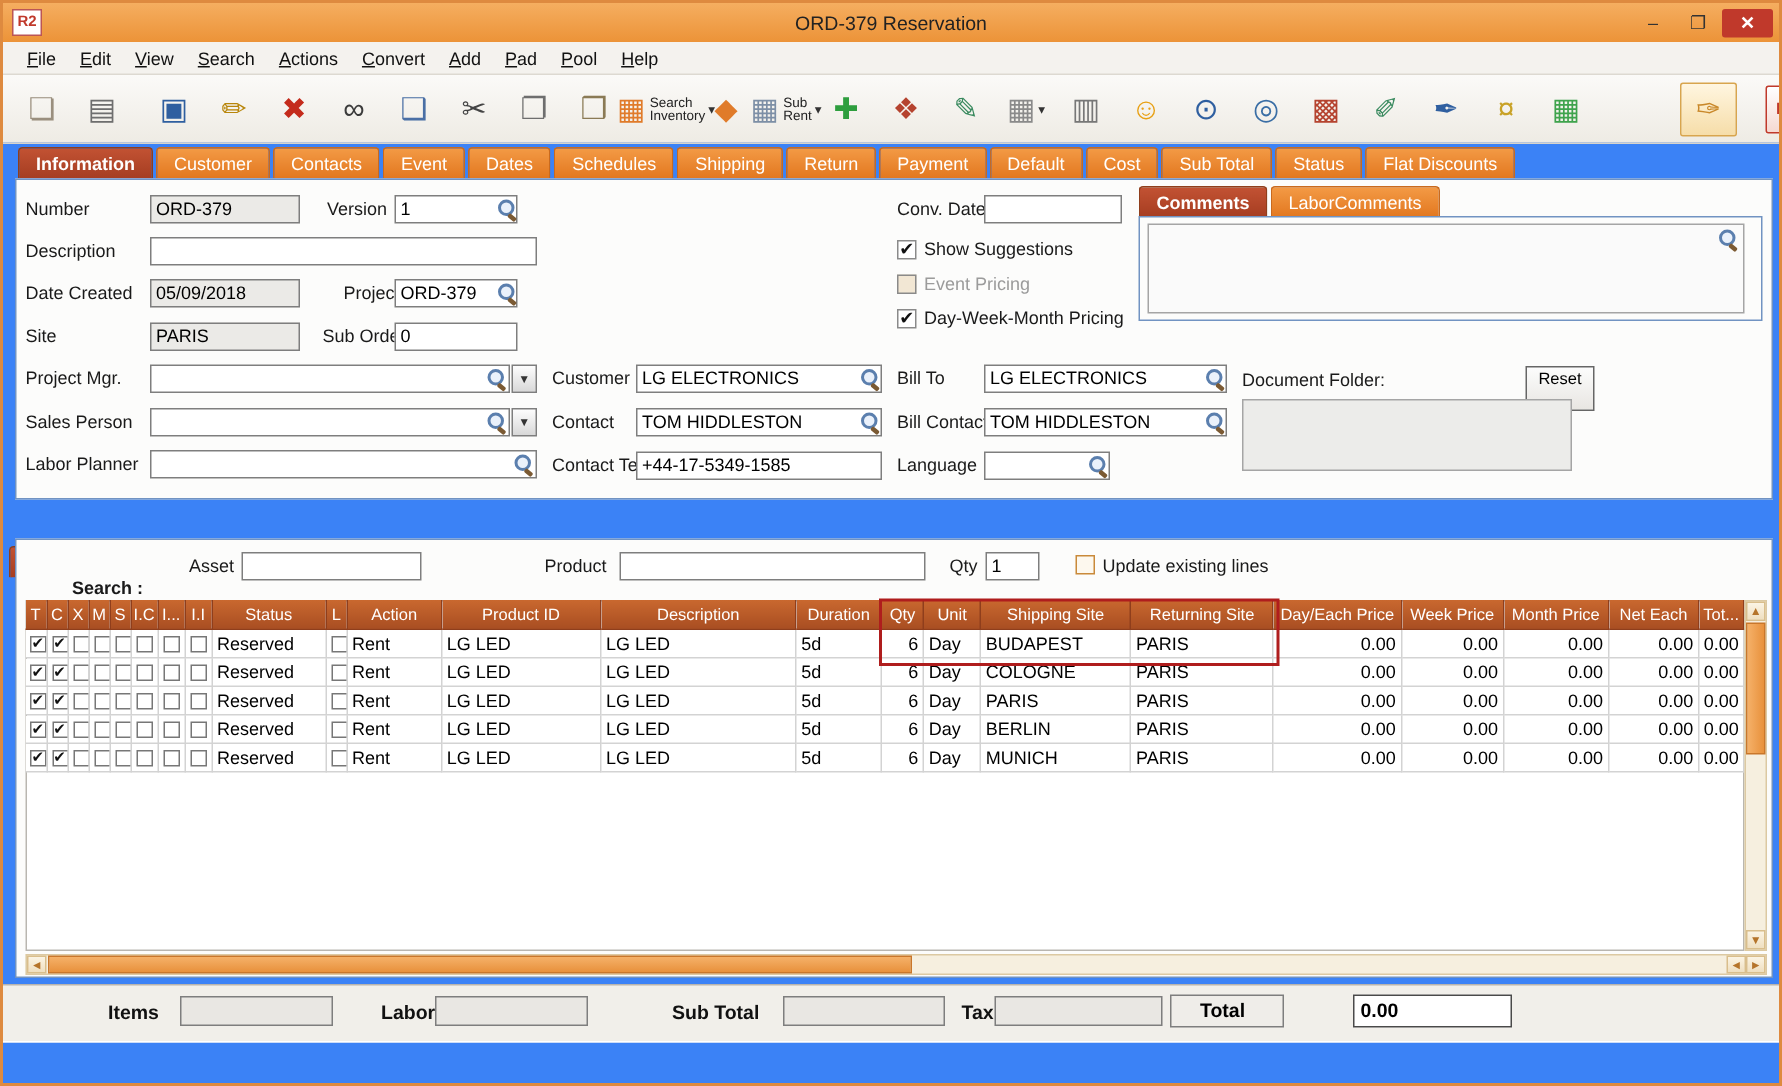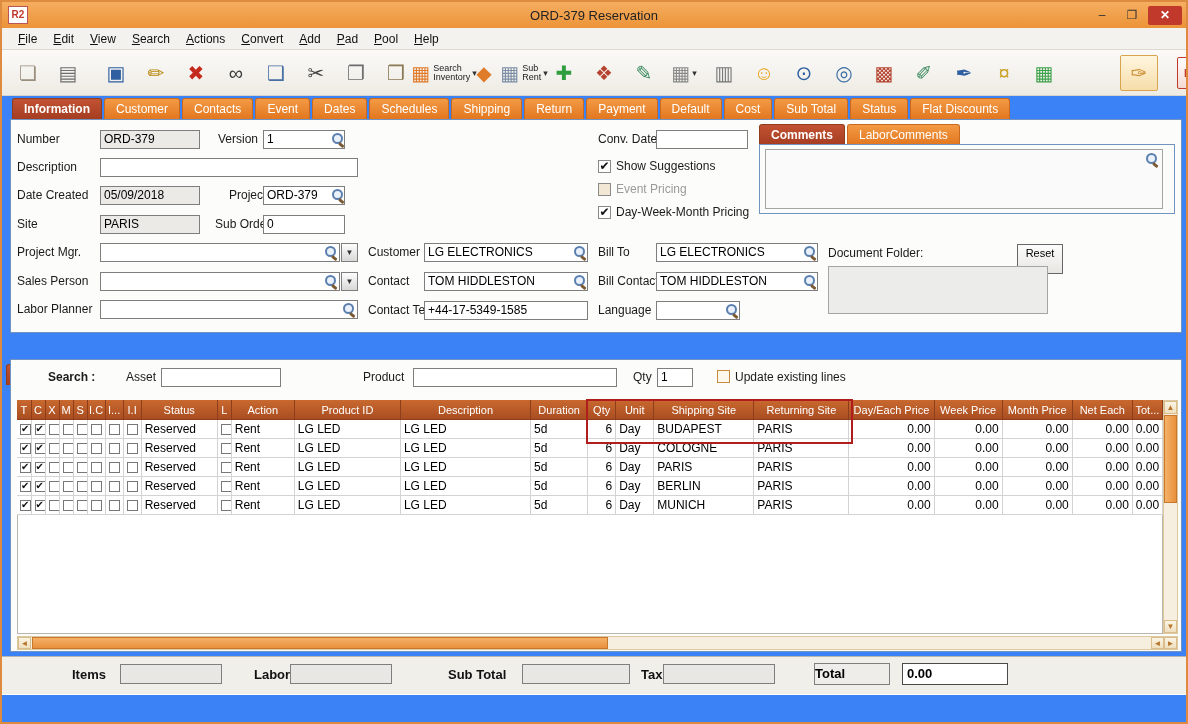--- a/index.html
+++ b/index.html
@@ -68,21 +68,21 @@
   .sbtn{position:absolute;background:linear-gradient(#FBF4E4,#EFDFC0);border:1px solid #D9BE8C;color:#B5742A;font-size:8px;text-align:center;box-sizing:border-box;}
   .vsb{position:absolute;left:1152px;top:40px;width:15px;height:234px;background:#F6EFDF;border:1px solid #DCC9A2;box-sizing:border-box;}
   .vsb .thumb{position:absolute;left:0;top:14px;width:13px;height:88px;background:linear-gradient(90deg,#F5B169,#E8913C);border:1px solid #C9772B;box-sizing:border-box;}
   .hsb{position:absolute;left:6px;top:276px;width:1161px;height:14px;background:#F6EFDF;border:1px solid #DCC9A2;box-sizing:border-box;}
   .hsb .thumb{position:absolute;left:14px;top:0;width:576px;height:12px;background:linear-gradient(#F5B169,#E8913C);border:1px solid #C9772B;box-sizing:border-box;}
 
   
   .footer{position:absolute;left:0;right:0;top:654px;height:37px;background:#F1EFEA;border-top:1px solid #B8B4AE;border-bottom:1px solid #FFFFFF;}
   .flbl{position:absolute;top:10px;font-size:13px;font-weight:bold;color:#111;}
   .finput{position:absolute;top:7px;height:20px;border:1px solid #7E7E7E;background:#E9E7E3;box-sizing:border-box;font-size:12px;line-height:18px;padding:0 3px;}
-  .totlbl{position:absolute;left:812px;top:6px;width:76px;height:22px;border:1px solid #7E7E7E;background:#EFEDE9;text-align:left;line-height:20px;font-weight:bold;font-size:13px;padding-right:6px;box-sizing:border-box;}
+  .totlbl{position:absolute;left:778px;top:6px;width:76px;height:22px;border:1px solid #7E7E7E;background:#EFEDE9;text-align:center;line-height:20px;font-weight:bold;font-size:13px;padding-right:6px;box-sizing:border-box;}
   .totval{position:absolute;left:900px;top:6px;width:106px;height:22px;border:1px solid #4a4a4a;background:#fff;font-weight:bold;font-size:13px;line-height:20px;padding:0 4px;box-sizing:border-box;}
 </style>
 </head>
 <body>
 
 <div id="win">
 
   <div class="titlebar">
     <div class="appicon">R2</div>
     <div class="title">ORD-379 Reservation</div>
@@ -298,21 +298,21 @@
     <div class="txtarea gray" style="left:817px;top:146px;width:220px;height:48px;"></div>
   </div>
 
   <div class="tabstrip" style="left:4px;top:336px;height:21px;margin-top:26px;">
       <div class="tab active">Item(s)</div>
       <div class="tab">Labor</div>
     </div>
 
   <div class="panel" style="left:8px;top:357px;width:1172px;height:293px;">
 
-    <div class="lbl" style="left:37px;top:8px;font-weight:bold;text-align:center;">Search :</div>
+    <div class="lbl" style="left:37px;top:23px;font-weight:bold;text-align:center;">Search :</div>
     <div class="lbl" style="left:115px;top:8px;">Asset</div>
     <div class="input" style="left:150px;top:8px;width:120px;"></div>
     <div class="lbl" style="left:352px;top:8px;">Product</div>
     <div class="input" style="left:402px;top:8px;width:204px;"></div>
     <div class="lbl" style="left:622px;top:8px;">Qty</div>
     <div class="input" style="left:646px;top:8px;width:36px;">1</div>
     <div class="fcb orange" style="left:706px;top:10px;"></div>
     <div class="lbl" style="left:724px;top:8px;">Update existing lines</div>
 
     <div class="grid-bg"></div>

